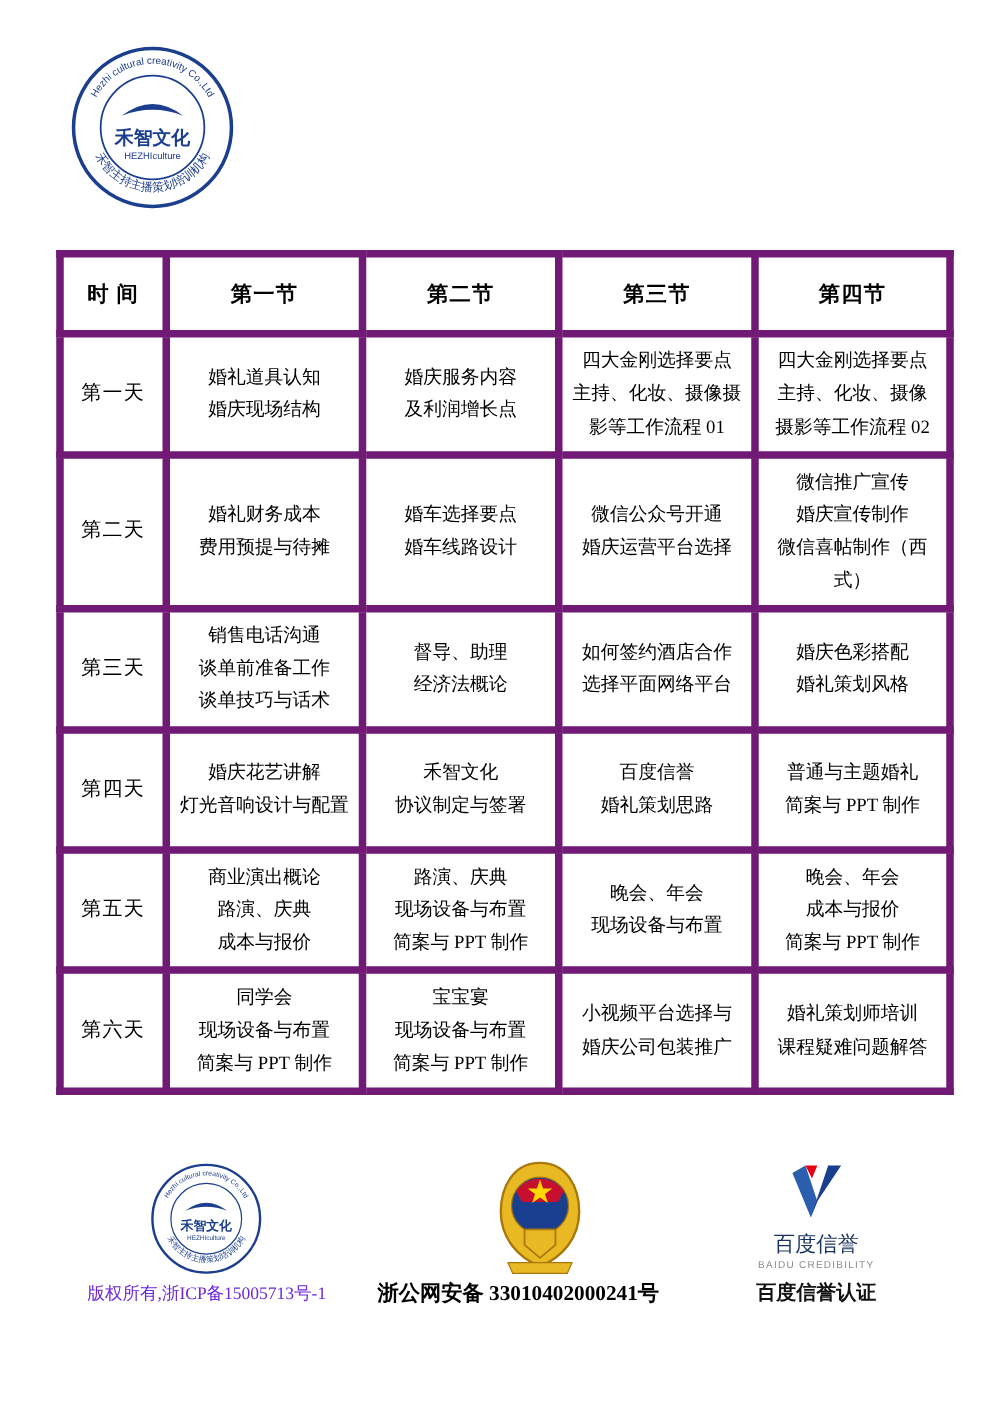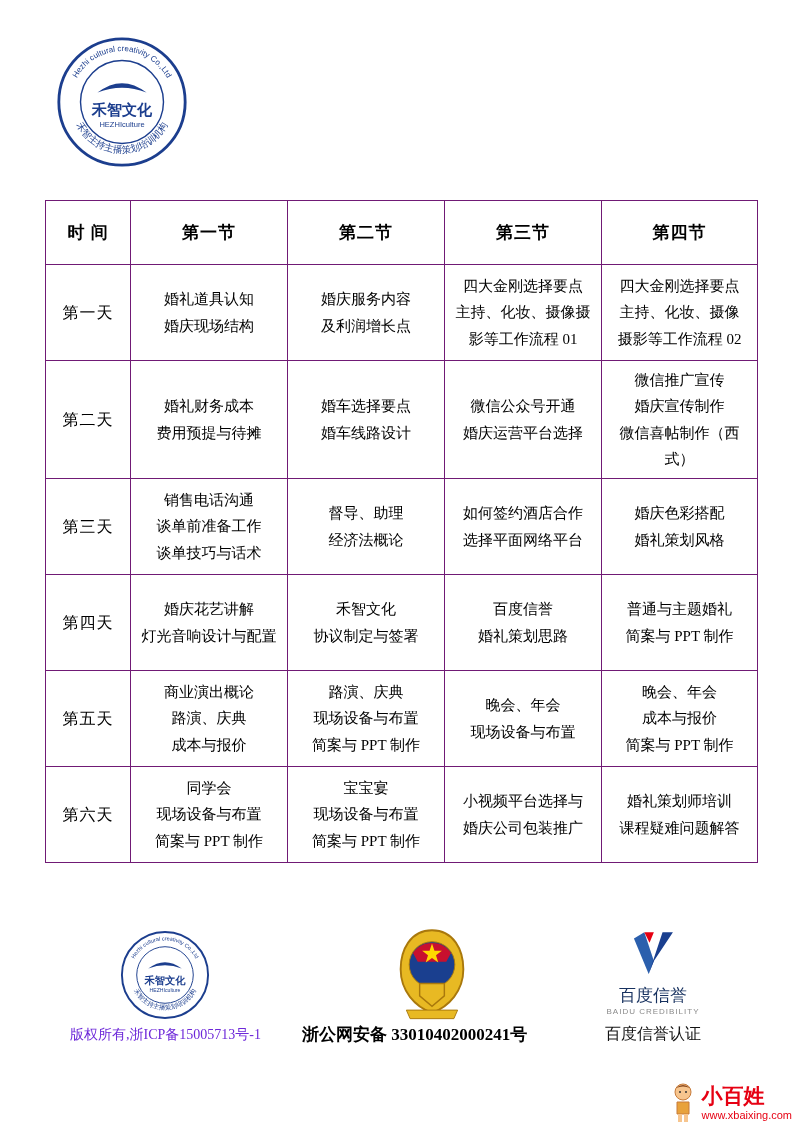--- a/index.html
+++ b/index.html
@@ -19,36 +19,36 @@
     text-align:center; font-size:43px; font-weight:bold; letter-spacing:3px;
     white-space:nowrap;
   }
 
   
   table.course-table {
     position:absolute; left:45px; top:200px; width:712px;
     border-collapse:collapse; table-layout:fixed;
   }
   .course-table th, .course-table td {
-    border:1px solid #701a75; text-align:center; vertical-align:middle;
+    border:6px solid #701a75; text-align:center; vertical-align:middle;
     white-space:pre-line; padding:6px 4px;
   }
   .course-table thead th { height:64px; font-size:17px; font-weight:bold; letter-spacing:1px; }
   .course-table tbody td { height:96px; font-size:15px; line-height:1.75; }
   .course-table td.day { font-size:16px; letter-spacing:1px; }
 
   
   .footer-logos { position:absolute; left:0; top:920px; width:800px; height:110px; }
   .logo-sm { position:absolute; left:120px; top:10px; width:90px; height:90px; }
   .police-badge { position:absolute; left:394px; top:6px; width:76px; height:96px; }
   .baidu-block { position:absolute; left:588px; top:8px; width:130px; text-align:center; }
   .baidu-icon { width:52px; height:52px; display:block; margin:0 auto 4px auto; }
   .baidu-cn { font-size:17px; font-weight:normal; color:#17315f; font-family:"Liberation Sans","DejaVu Sans",sans-serif; }
   .baidu-en { font-size:8px; color:#8a8a8a; letter-spacing:1px; font-family:"Liberation Sans","DejaVu Sans",sans-serif; }
-  .baidu-cert { font-size:16px; font-weight:normal; color:#111; margin-top:8px; }
+  .baidu-cert { font-size:16px; font-weight:bold; color:#111; margin-top:8px; }
 
   
   .copyright { position:absolute; left:70px; top:1026px; font-size:14px; color:#6d28d9; }
   .police-record { position:absolute; left:302px; top:1023px; font-size:17px; font-weight:bold; color:#000; }
 
   
   .watermark {
     position:absolute; right:8px; bottom:4px; display:flex; align-items:center; gap:4px;
   }
   .wm-mascot { width:30px; height:42px; }
@@ -214,29 +214,14 @@
       </svg>
       <div class="baidu-cn">百度信誉</div>
       <div class="baidu-en">BAIDU CREDIBILITY</div>
       <div class="baidu-cert">百度信誉认证</div>
     </div>
   </div>
 
   <div class="copyright">版权所有,浙ICP备15005713号-1</div>
   <div class="police-record">浙公网安备 33010402000241号</div>
 
-  <div class="watermark">
-    <svg class="wm-mascot" viewBox="0 0 30 42">
-      <circle cx="15" cy="10" r="8" fill="#f7c58e" stroke="#c77b3a" stroke-width="1"></circle>
-      <path d="M8,6 q7,-6 14,0 q-7,-3 -14,0 z" fill="#8a4a1f"></path>
-      <circle cx="12" cy="10" r="1" fill="#333"></circle>
-      <circle cx="18" cy="10" r="1" fill="#333"></circle>
-      <path d="M9,20 h12 v12 h-12 z" fill="#e8a23c" stroke="#c77b3a" stroke-width="1"></path>
-      <rect x="10" y="32" width="4" height="8" fill="#f7c58e"></rect>
-      <rect x="16" y="32" width="4" height="8" fill="#f7c58e"></rect>
-    </svg>
-    <div class="wm-texts">
-      <div class="wm-name">小百姓</div>
-      <div class="wm-url">www.xbaixing.com</div>
-    </div>
-  </div>
 
 </div>
 
 </body></html>

